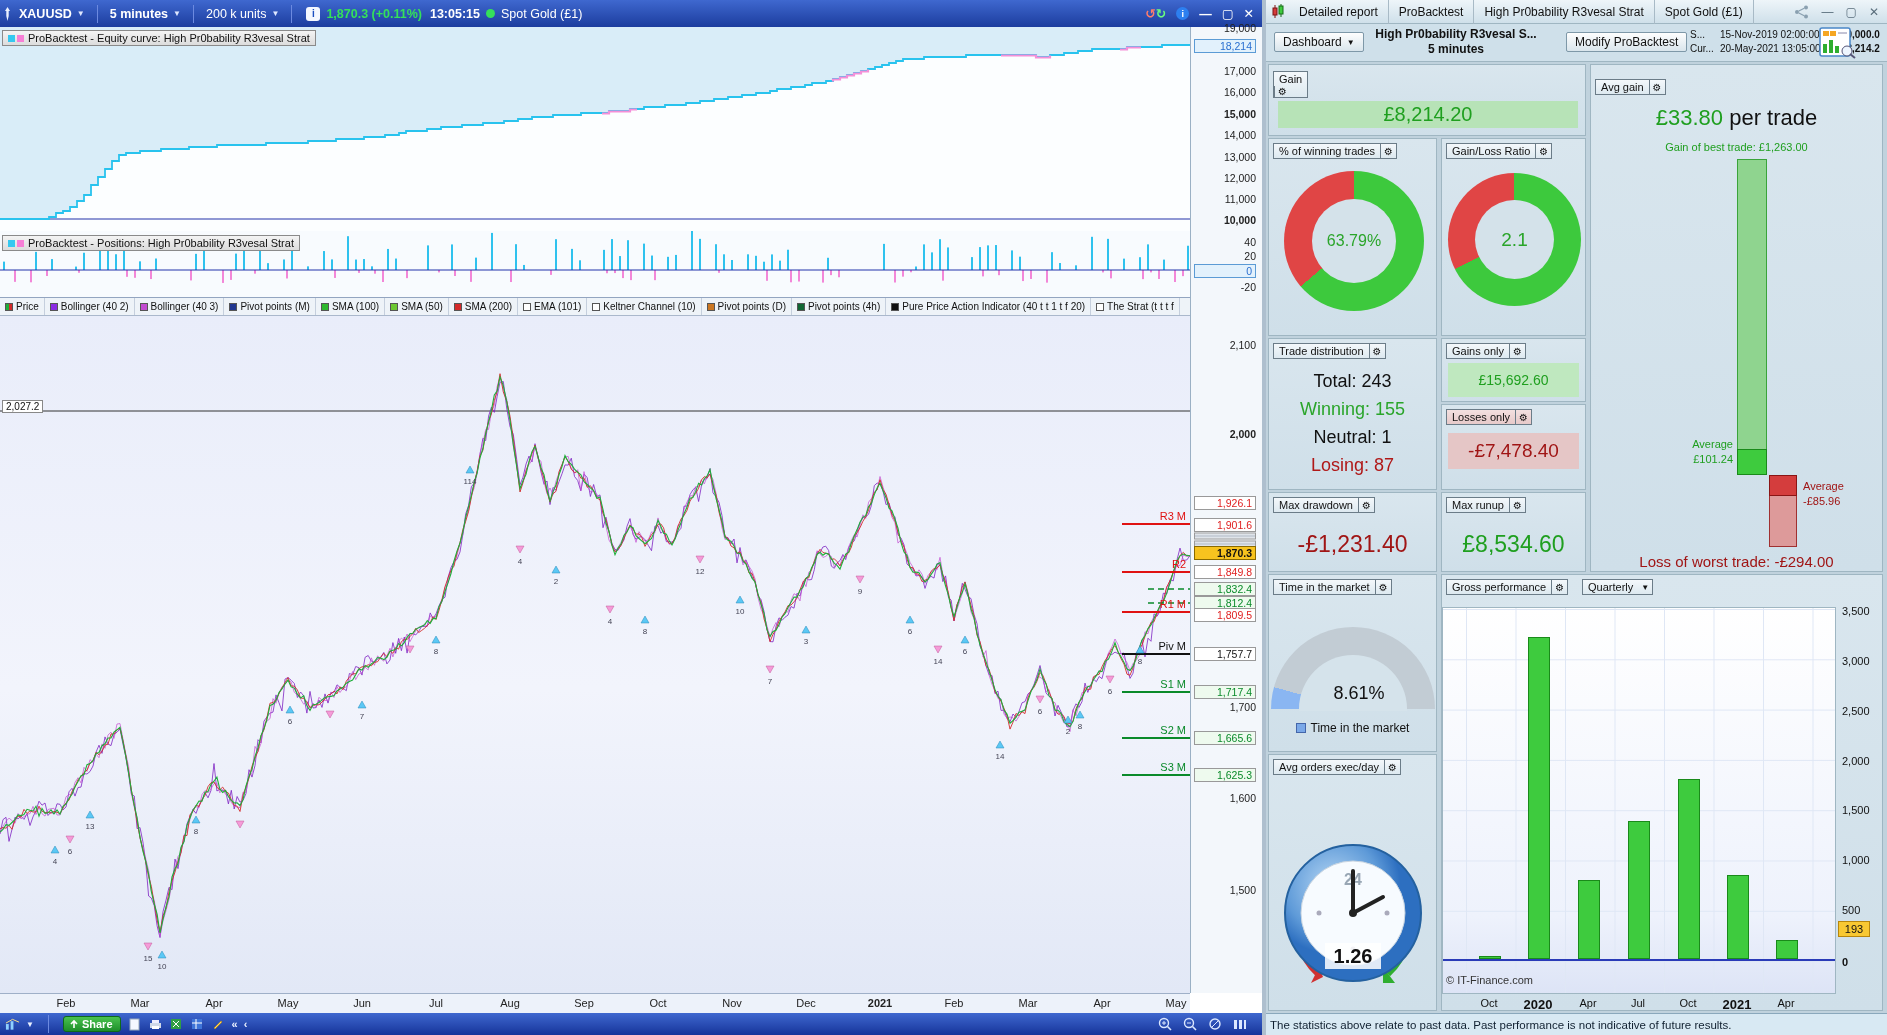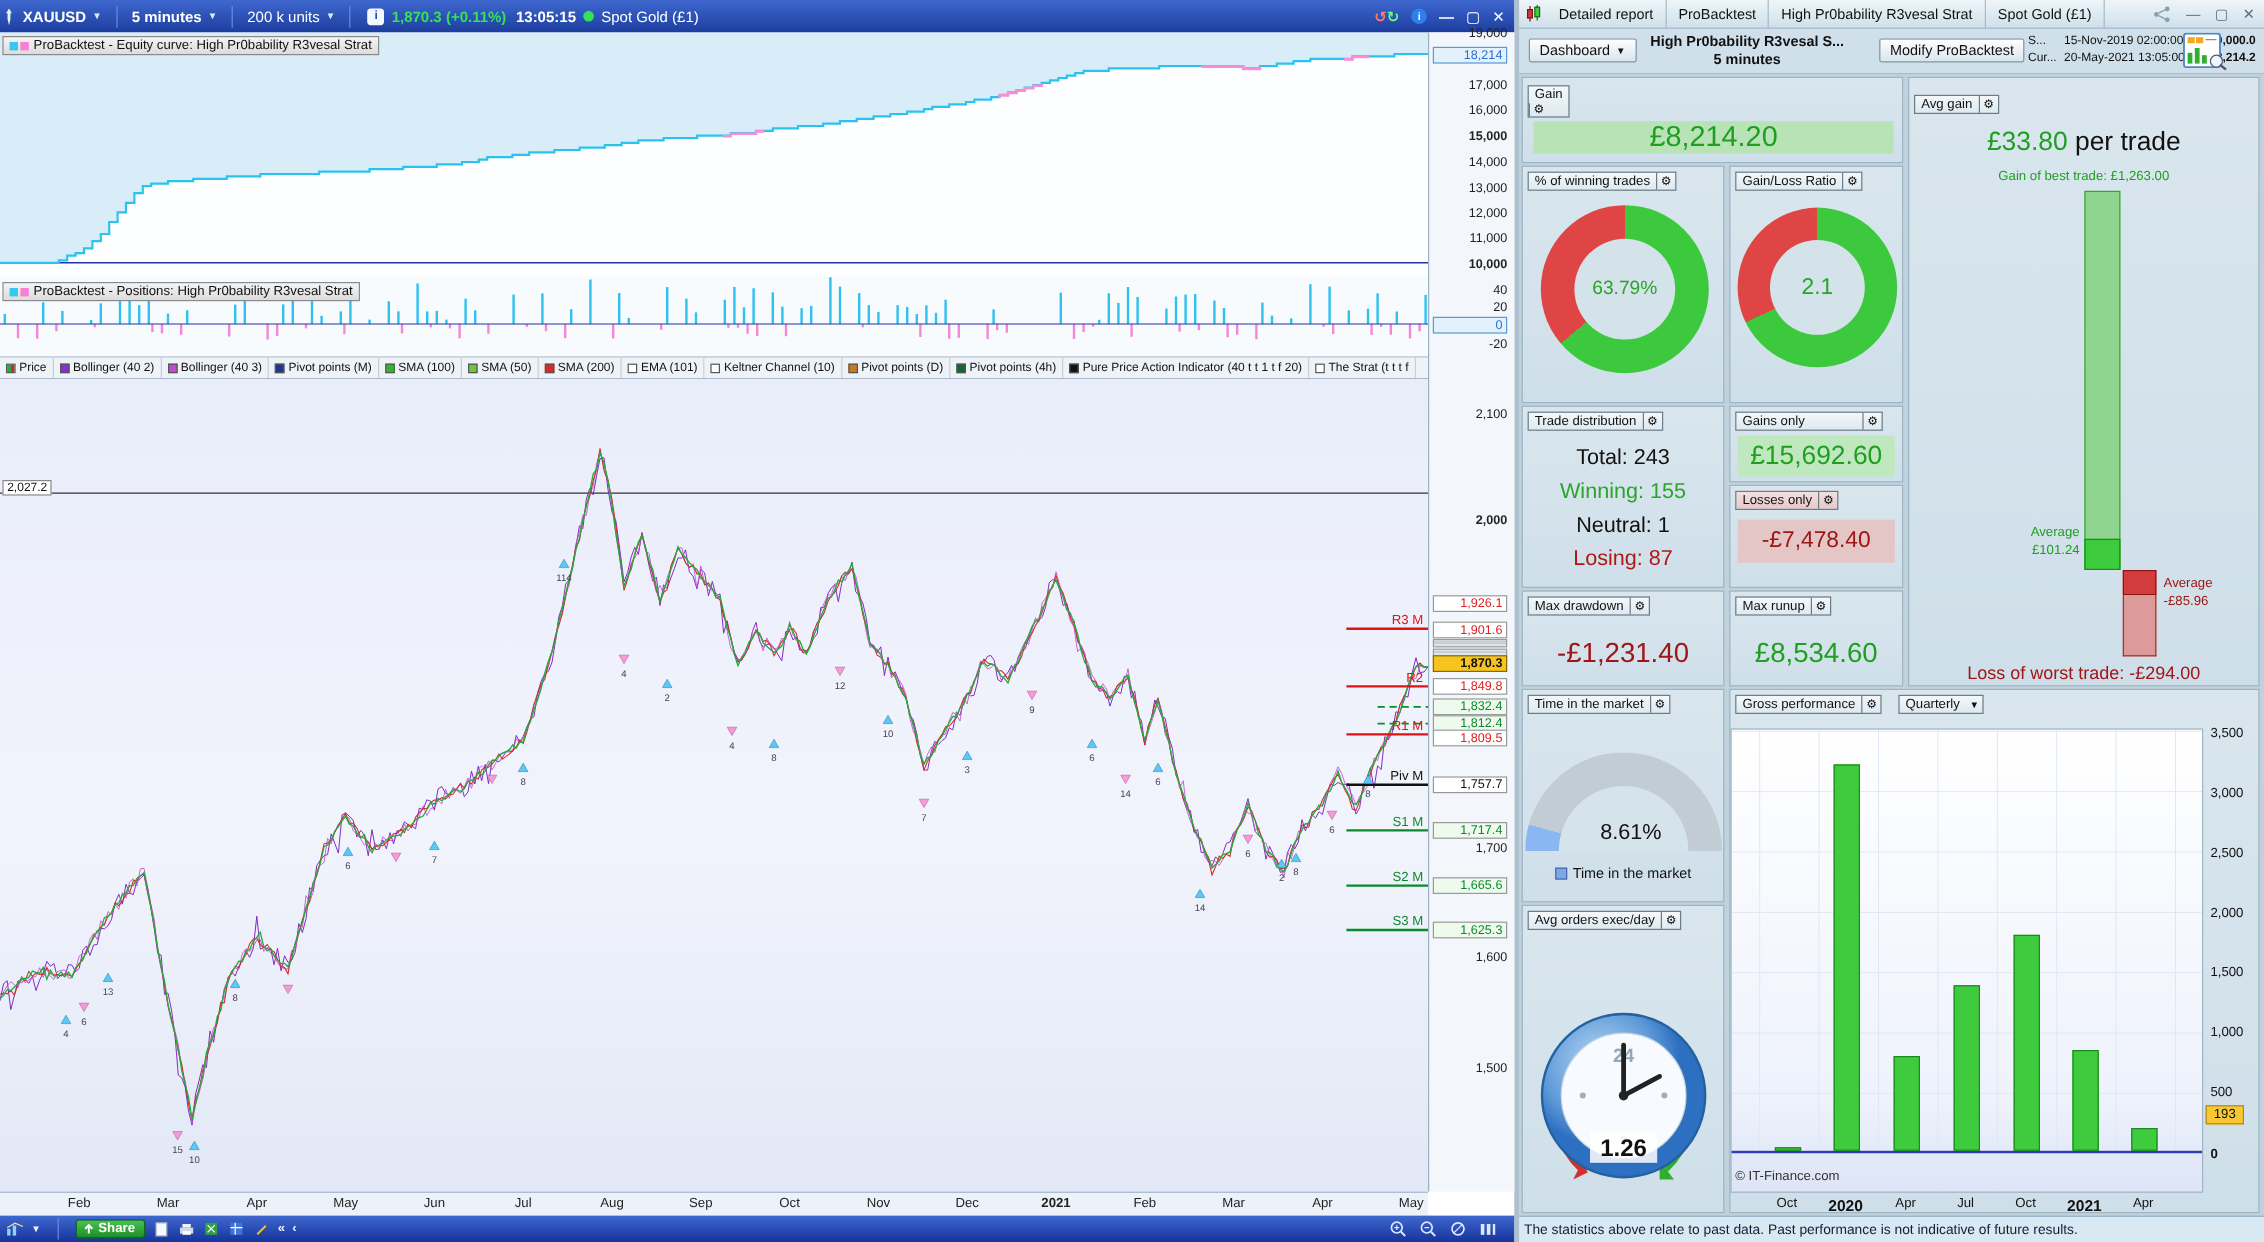--- a/index.html
+++ b/index.html
@@ -49,21 +49,21 @@
   .tab{padding:0 10px;height:24px;line-height:24px;border-right:1px solid #a8bac6;cursor:pointer;white-space:nowrap;}
   .rheader{position:absolute;left:0;top:24px;width:621px;height:38px;background:#cfe0ea;border-bottom:1px solid #9fb6c2;}
   .btn{display:inline-flex;align-items:center;gap:5px;background:linear-gradient(#fefefe,#d9e5ec);
     border:1px solid #7e98a8;border-radius:2px;font-size:12px;padding:2px 8px;cursor:pointer;}
   .dash{position:absolute;left:0;top:62px;width:621px;height:951px;background:#c0d2dd;}
   .tile{position:absolute;background:linear-gradient(#d9e6ee,#cfdfe9);border:1px solid #9fb6c2;}
   .chip{position:absolute;display:inline-flex;align-items:stretch;border:1px solid #6b7c88;
     background:linear-gradient(#f4f8fb,#dde9f0);font-size:11px;color:#111;z-index:5;}
   .chip .lab{padding:1px 5px;}
   .chip .wr{border-left:1px solid #6b7c88;padding:0 3px;font-size:10px;display:flex;align-items:center;cursor:pointer;}
-  .valbar{position:absolute;display:flex;align-items:center;justify-content:center;font-size:24px;}
+  .valbar{position:absolute;display:flex;align-items:center;justify-content:center;font-size:20px;}
   .donut{position:absolute;border-radius:50%;}
   .dhole{position:absolute;border-radius:50%;background:#d4e2ea;display:flex;align-items:center;justify-content:center;}
   .gauge-wrap{position:absolute;overflow:hidden;}
   .gauge-ring{position:absolute;border-radius:50%;}
   .gp-plot{position:absolute;background:
      linear-gradient(#dfe7f5 1px,transparent 1px),
      linear-gradient(90deg,#dfe7f5 1px,transparent 1px),
      linear-gradient(#ffffff,#eef2fc 80%,#dde4f6);
      background-size:49.5px 50.3px,49.5px 50.3px,100% 100%;background-position:0 1px,23px 0,0 0;
      border:1px solid #9fb6c2;}
@@ -690,25 +690,25 @@
         </div>
         <div style="position:absolute;left:0;top:28px;width:100%;text-align:center;font-size:18px;line-height:28px;">
           <div style="color:#111;">Total: 243</div>
           <div style="color:#2aa52a;">Winning: 155</div>
           <div style="color:#111;">Neutral: 1</div>
           <div style="color:#b01818;">Losing: 87</div>
         </div>
       </div>
 
       <div class="tile" style="left:175px;top:276px;width:145px;height:64px;">
-        <div class="chip" style="left:4px;top:4px;gap:43px;">
+        <div class="chip" style="left:4px;top:4px;">
           <span class="lab">Gains only</span>
           <span class="wr">⚙</span>
         </div>
-        <div class="valbar" style="left:6px;top:24px;width:131px;height:34px;background:#bfe8bf;color:#1f9f1f;font-size:22px;">£15,692.60</div>
+        <div class="valbar" style="left:6px;top:24px;width:131px;height:34px;background:#bfe8bf;color:#1f9f1f;font-size:14px;">£15,692.60</div>
       </div>
 
       <div class="tile" style="left:175px;top:342px;width:145px;height:86px;">
         <div class="chip" style="left:4px;top:4px;background:linear-gradient(#f3e0e0,#e7c9c9);">
           <span class="lab">Losses only</span>
           <span class="wr">⚙</span>
         </div>
         <div class="valbar" style="left:6px;top:28px;width:131px;height:36px;background:#e5c6c6;color:#a01515;font-size:19px;">-£7,478.40</div>
       </div>
 

